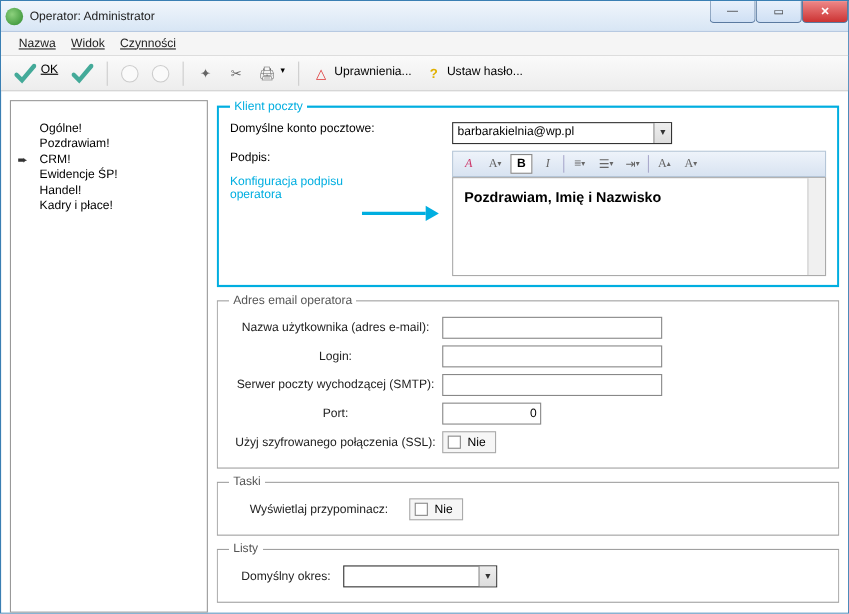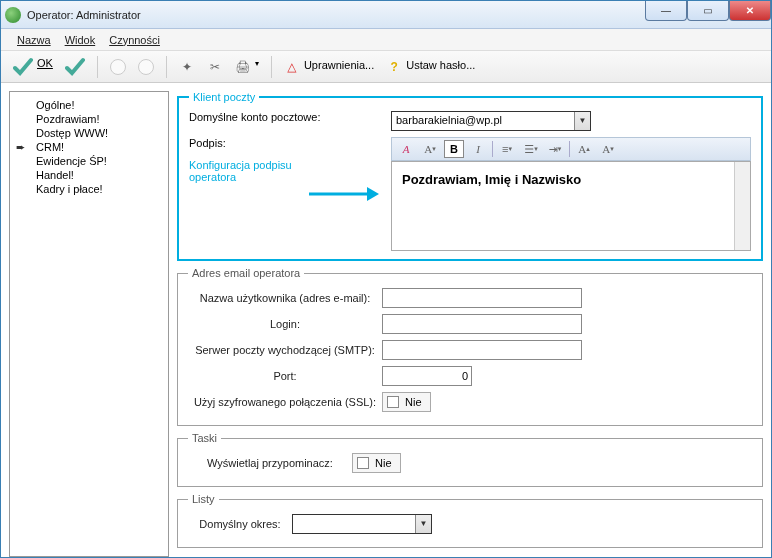--- a/index.html
+++ b/index.html
@@ -16,21 +16,21 @@
     .menubar .item .underline { text-decoration: underline; }
     .toolbar { height: 32px; display: flex; align-items: center; gap: 4px; padding: 0 8px; background: linear-gradient(#fafafa, #ededed); border-bottom: 1px solid #ccc; }
     .toolbar .sep { width: 1px; height: 22px; background: #ccc; margin: 0 4px; }
     .toolbar .btn { display: flex; gap: 4px; padding: 2px 4px; border-radius: 3px; cursor: default; }
     .check-green { width: 20px; height: 20px; }
     .nav-circle { width: 16px; height: 16px; border-radius: 50%; border: 1px solid #ccc; background: #fafafa; }
     .small-icon { width: 16px; height: 16px; display: flex; align-items: center; justify-content: center; font-size: 12px; color: #666; }
     .warn { color: #d33; }
     .question { color: #e0b000; font-weight: bold; }
     .content { flex: 1; display: flex; padding: 8px 8px 0 8px; gap: 8px; overflow: hidden; }
-    .sidebar { width: 160px; border: 1px solid #999; padding: 6px 4px; overflow: auto; }
+    .sidebar { width: 180px; border: 1px solid #999; padding: 18px 4px; overflow: auto; }
     .sidebar-item { padding: 1px 4px 1px 22px; cursor: default; position: relative; }
     .sidebar-item.sel::before { content: "➨"; position: absolute; left: 2px; top: 1px; color: #333; font-size: 11px; }
     .main { flex: 1; display: flex; flex-direction: column; gap: 6px; overflow: auto; }
     fieldset { border: 1px solid #a0a0a0; padding: 8px 10px; position: relative; }
     fieldset.highlight { border: 2px solid #00aee0; }
     fieldset.highlight > legend { color: #00aee0; margin-top: 44px; }
     legend { padding: 0 4px; color: #555; }
     .row { display: flex; align-items: center; margin-bottom: 4px; min-height: 22px; }
     .row label { width: 194px; color: #222; text-align: center; }
     .row input[type=text], .row input[type=password] { width: 200px; height: 20px; border: 1px solid #888; padding: 1px 3px; background: #fff; }
@@ -109,21 +109,20 @@
     <div class="btn">
       <span class="small-icon question">?</span>
       <span>Ustaw hasło...</span>
     </div>
   </div>
 
   <div class="content">
     <div class="sidebar">
       <div class="sidebar-item">Ogólne!</div>
       <div class="sidebar-item">Pozdrawiam!</div>
-      <div class="sidebar-item">Dostęp WWW!</div>
       <div class="sidebar-item sel">CRM!</div>
       <div class="sidebar-item">Ewidencje ŚP!</div>
       <div class="sidebar-item">Handel!</div>
       <div class="sidebar-item">Kadry i płace!</div>
     </div>
 
     <div class="main">
       <fieldset class="highlight">
         <legend>Klient poczty</legend>
         <div class="klient-grid">

